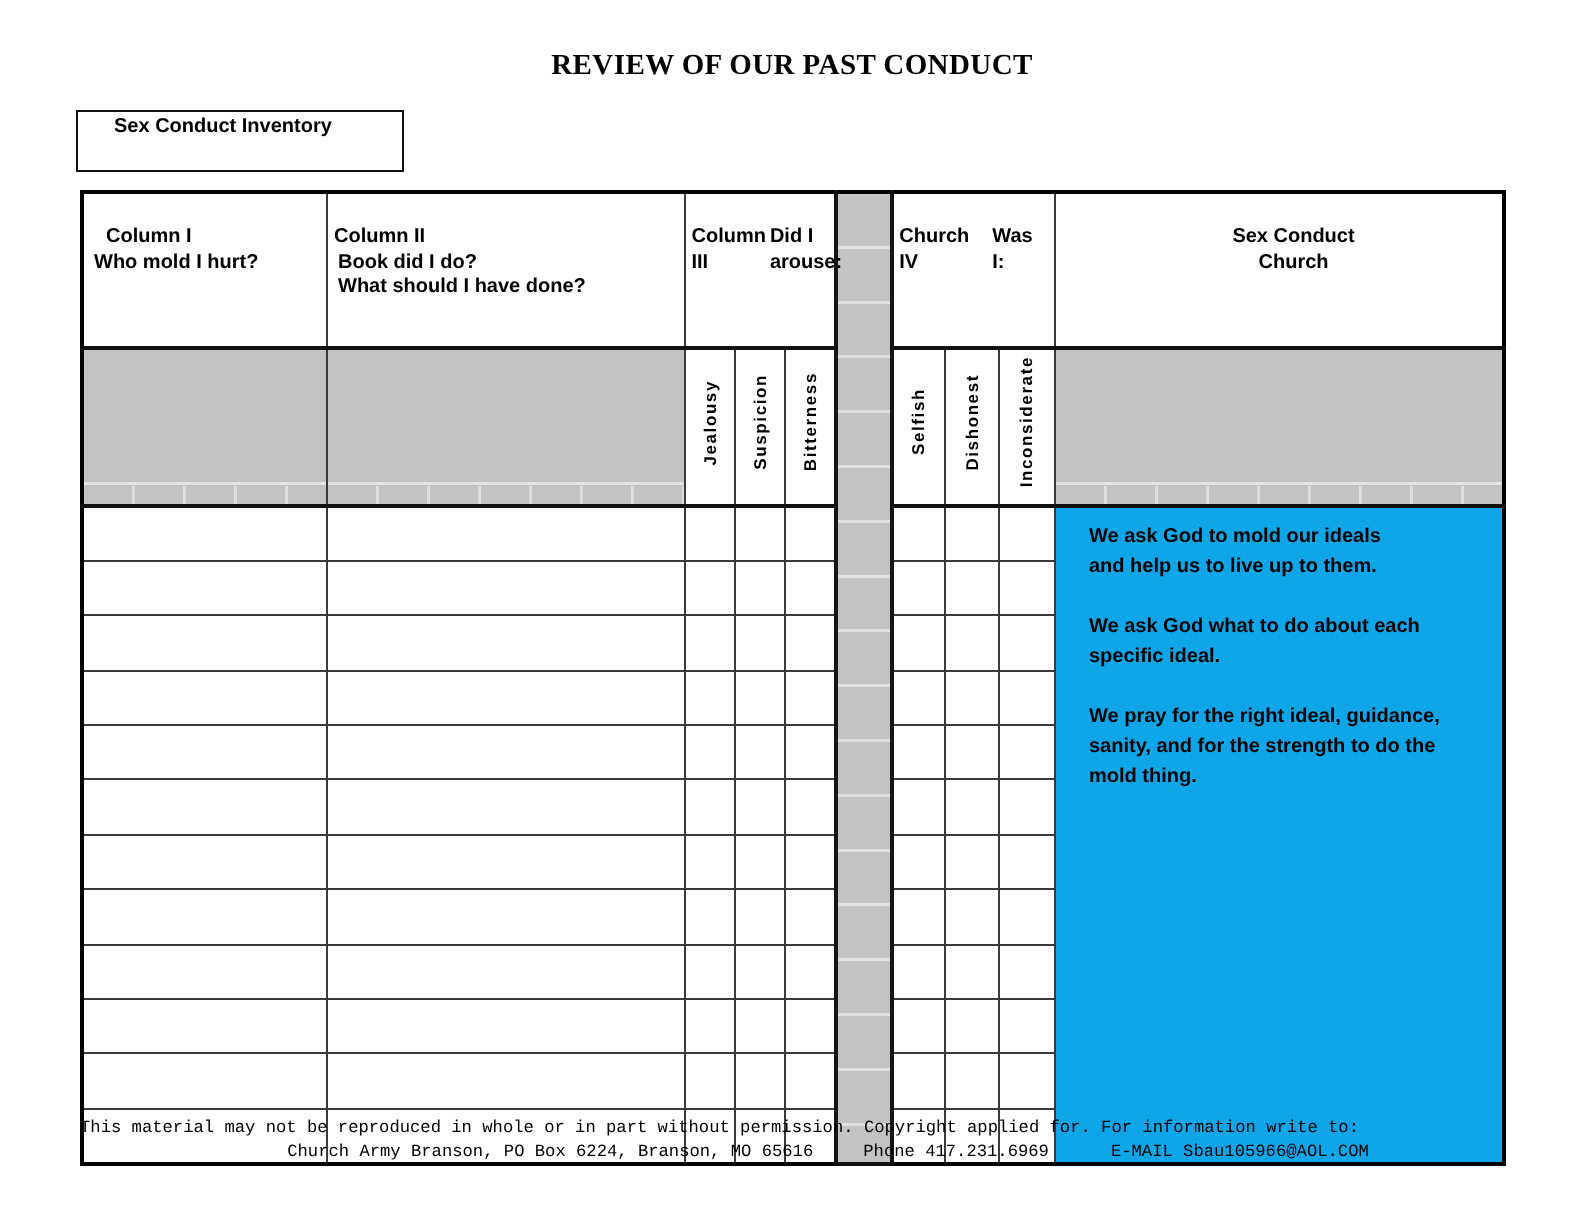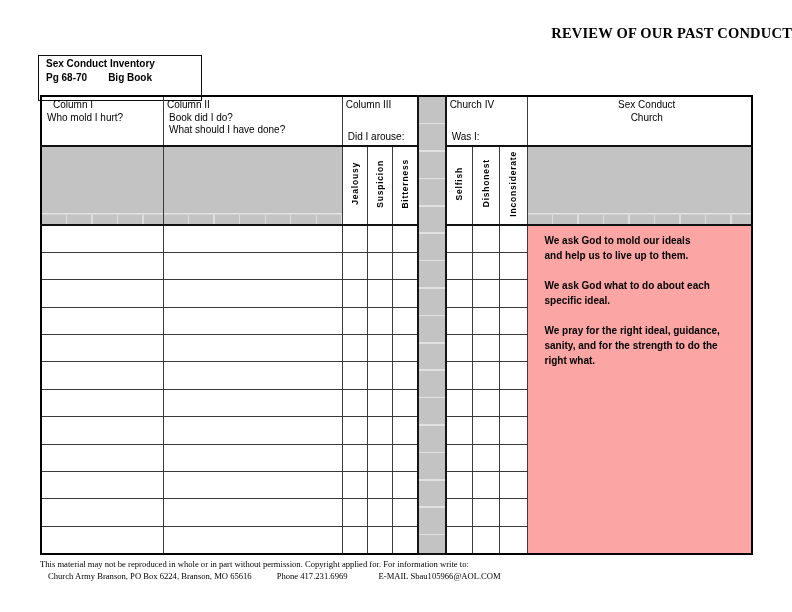--- a/index.html
+++ b/index.html
@@ -2,41 +2,41 @@
 <html><head>
 <meta charset="utf-8">
 <style>
   html,body{margin:0;padding:0;}
   body{
     width:792px;height:612px;position:relative;background:#ffffff;
     font-family:"Liberation Sans", sans-serif;color:#000;overflow:hidden;
   }
   
   .page-title{
-    position:absolute;top:25px;left:0;width:792px;text-align:right;
+    position:absolute;top:25px;left:0;width:792px;text-align:center;
     font-family:"Liberation Serif", serif;font-weight:bold;font-size:14.5px;letter-spacing:.2px;
   }
   
   .infobox{
-    position:absolute;left:38px;top:55px;width:164px;height:46px;box-sizing:border-box;
-    border:1.5px solid #111;padding:1px 0 0 7px;
+    position:absolute;left:38px;top:55px;width:164px;height:31px;box-sizing:border-box;
+    border:1.5px solid #111;padding:1px 0 0 18px;
     font-size:10px;font-weight:bold;line-height:13.5px;white-space:nowrap;
   }
   .infobox .book{margin-left:21px;}
   
   .tablewrap{position:absolute;left:40px;top:95px;}
   table.t{border-collapse:collapse;table-layout:fixed;width:713px;border:2px solid #000;}
   table.t td{padding:0;border:1.5px solid #3a3a3a;}
   tr.header-row{height:50px;}
   tr.band-row{height:79px;}
   tr.data-row{height:27.4px;}
   tr.header-row td, tr.band-row td{border-bottom:2px solid #111;}
   tr.header-row td{border-top:none;}
-  .hcell{vertical-align:top;font-weight:normal;font-size:10px;line-height:12.5px;padding:2px 3px !important;}
-  .hwrap{display:flex;flex-direction:column;justify-content:space-between;height:44px;}
+  .hcell{vertical-align:top;font-weight:bold;font-size:10px;line-height:12.5px;padding:16px 3px !important;}
+  .hwrap{display:flex;flex-direction:row;justify-content:space-between;height:44px;}
   .h-center{text-align:left;}
   .h-indent{padding-left:8px;}
   .h-left{padding-left:2px;}
   .h-pl{padding-left:15px;text-align:center;}
   
   .graycell{
     background-color:#c3c3c3;
     background-image:
       repeating-linear-gradient(90deg, transparent 0 24px, rgba(255,255,255,.45) 24px 25.5px),
       linear-gradient(rgba(255,255,255,.55), rgba(255,255,255,.55));
@@ -50,41 +50,38 @@
     background-image:repeating-linear-gradient(to bottom, transparent 0 25.9px, rgba(255,255,255,.5) 25.9px 27.4px);
     border-left:2px solid #151515 !important;border-right:2px solid #151515 !important;
   }
   
   .vcell{background:#fff;text-align:center;vertical-align:middle;}
   .vtext{
     display:inline-block;writing-mode:vertical-rl;transform:rotate(180deg);
     font-size:8.5px;font-weight:bold;letter-spacing:.8px;white-space:nowrap;
   }
   
-  .prayers-cell{vertical-align:top;padding:7px 6px 0 17px !important;background:#fca5a5;}
+  .prayers-cell{vertical-align:top;padding:7px 6px 0 17px !important;background:#0ea5e9;}
   .prayer-p{font-size:10px;font-weight:bold;line-height:15px;white-space:pre-line;margin:0 0 15px 0;}
   
   .footer{
     position:absolute;left:40px;top:559px;width:740px;
-    font-family:Liberation Serif, serif;font-size:8.6px;line-height:11.5px;
-  }
-  .footer .line2{padding-left:8px;}
+    font-family:Liberation Mono, monospace;font-size:8.6px;line-height:11.5px;
+  }
+  .footer .line2{padding-left:8px;text-align:center;}
   .fgap1{display:inline-block;width:25px;}
   .fgap2{display:inline-block;width:31px;}
 </style>
 </head>
 <body>
 
 <div class="page-title">REVIEW OF OUR PAST CONDUCT</div>
 
 <div class="infobox">
   <div>Sex Conduct Inventory</div>
-  <div>
-    <span>Pg 68-70</span><span class="book">Big Book</span>
-  </div>
 </div>
 
 <div class="tablewrap">
 <table class="t">
   <colgroup>
     <col style="width:122px">
         <col style="width:178px">
     <col style="width:25px">
         <col style="width:25px">
         <col style="width:25px">
@@ -146,21 +143,21 @@
           <td></td>
           <td></td>
           <td></td>
     <td class="prayers-cell" rowspan="12">
       <p class="prayer-p">We ask God to mold our ideals
 and help us to live up to them.</p>
       <p class="prayer-p">We ask God what to do about each
 specific ideal.</p>
       <p class="prayer-p">We pray for the right ideal, guidance,
 sanity, and for the strength to do the
-right what.</p>
+mold thing.</p>
     </td>
   </tr>
   <tr class="data-row">
           <td></td>
           <td></td>
           <td></td>
           <td></td>
           <td></td>
           <td></td>
           <td></td>

